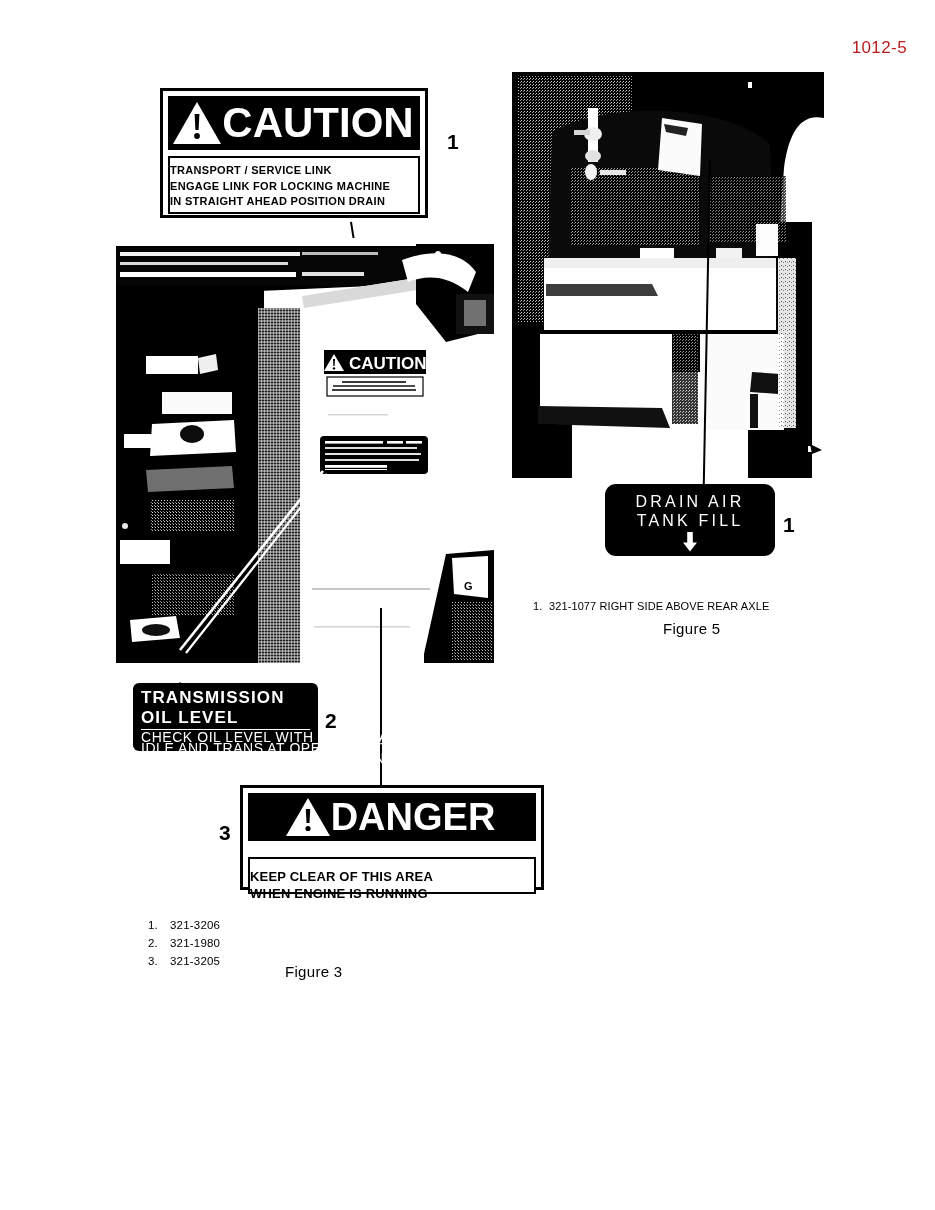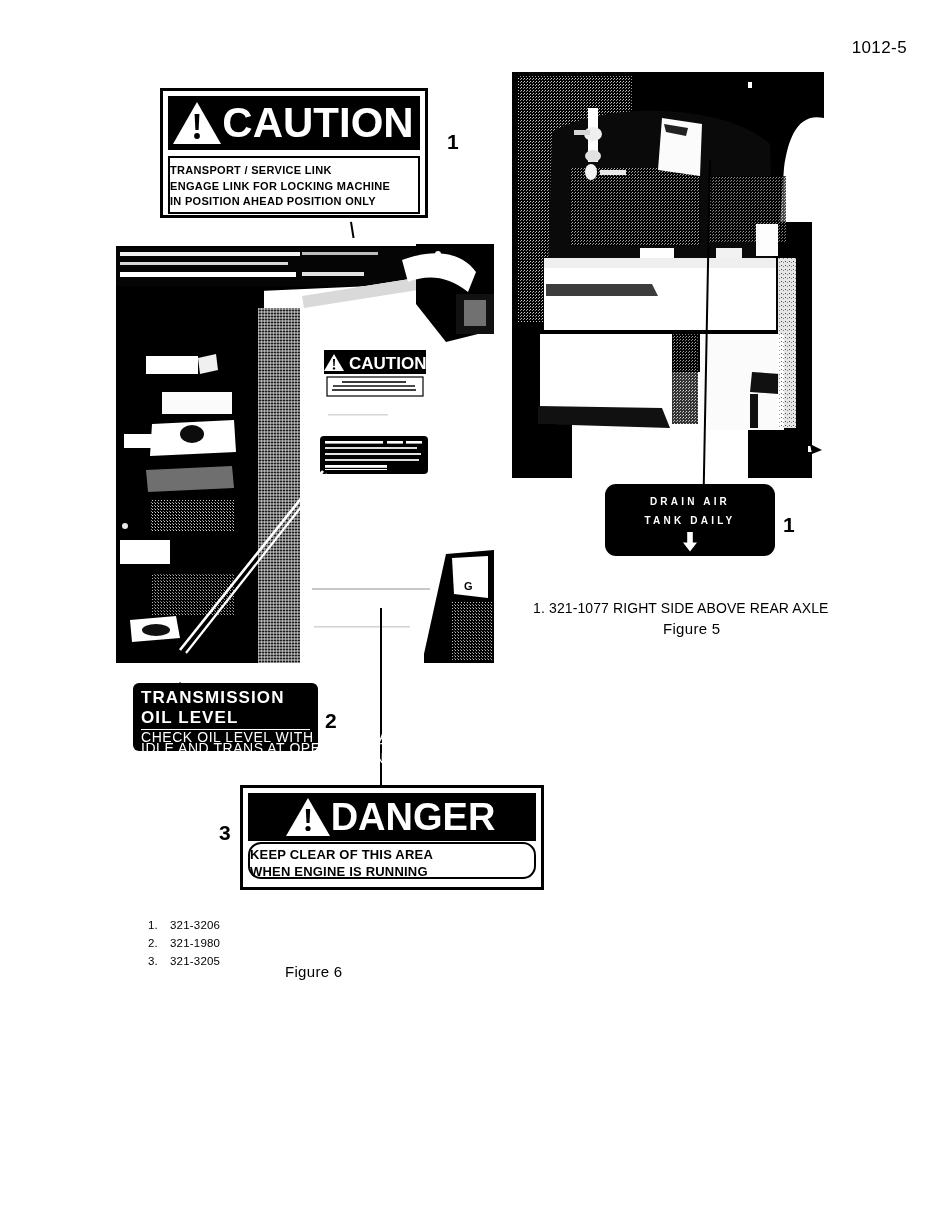--- a/index.html
+++ b/index.html
@@ -6,21 +6,21 @@
   body{
     width:935px;height:1210px;position:relative;overflow:hidden;
     font-family:"Liberation Sans",sans-serif;color:#000;
     -webkit-font-smoothing:none;
   }
   .abs{position:absolute;}
 
   
   #page-number{
     right:28px;top:38px;font-size:17px;letter-spacing:.4px;
-    font-family:"Liberation Sans",sans-serif;color:#000000;
+    font-family:"Liberation Sans",sans-serif;color:#b91c1c;
   }
 
   
   .decal{background:#fff;border:3px solid #000;box-sizing:border-box;}
   .decal-band{
     background:#000;color:#fff;display:flex;align-items:center;
     justify-content:center;box-sizing:border-box;
   }
   .decal-band .word{
     font-family:"Liberation Sans",sans-serif;font-weight:bold;
@@ -60,53 +60,53 @@
   #trans-decal .t-last{
     font-size:10px;font-weight:bold;letter-spacing:.5px;
     text-decoration:underline;margin-top:5px;white-space:nowrap;
   }
 
   
   #danger-decal{left:240px;top:785px;width:304px;height:105px;padding:5px;}
   #danger-decal .decal-band{height:48px;padding:0 8px 0 4px;}
   #danger-decal .decal-band .word{font-size:38px;letter-spacing:0px;line-height:1;}
   #danger-decal .decal-body{
-    margin-top:1px;height:37px;font-size:13px;line-height:17px;
-    letter-spacing:.2px;padding-top:2px;border-radius:13px;
+    margin-top:16px;height:37px;font-size:13px;line-height:17px;
+    letter-spacing:.2px;padding-top:9px;
   }
 
   
   #drain-decal{
     left:605px;top:484px;width:170px;height:72px;background:#000;
     border-radius:11px;color:#fff;text-align:center;box-sizing:border-box;
     padding-top:8px;
   }
   #drain-decal .d-line{
-    font-size:10px;font-weight:bold;letter-spacing:3.2px;line-height:19px;
+    font-size:16px;font-weight:normal;letter-spacing:3.2px;line-height:19px;
     white-space:nowrap;
   }
   #drain-decal .d-arrow{margin-top:2px;}
 
   
   .callout{
     font-size:21px;font-weight:bold;color:#000;
     font-family:"Liberation Sans",sans-serif;line-height:1;
   }
   #callout-1-fig3{left:447px;top:131px;}
   #callout-2-fig3{left:325px;top:710px;}
   #callout-3-fig3{left:219px;top:822px;}
   #callout-1-fig4{left:783px;top:514px;}
 
   
   .partlist{font-size:11.5px;line-height:18px;letter-spacing:.2px;}
   .partlist .row{display:flex;}
   .partlist .num{width:22px;flex:0 0 22px;}
   #fig3-parts{left:148px;top:916px;}
   #fig3-caption{left:285px;top:963px;font-size:15px;letter-spacing:.3px;}
-  #fig4-note{left:533px;top:600px;font-size:14px;letter-spacing:.1px;white-space:nowrap;}
+  #fig4-note{left:533px;top:600px;font-size:11px;letter-spacing:.1px;white-space:nowrap;}
   #fig4-note .num{display:inline-block;width:16px;}
   #fig4-caption{left:663px;top:620px;font-size:15px;letter-spacing:.3px;}
 
   
   .photo{overflow:hidden;}
   .photo svg{display:block;}
 
   
   .leader{background:#000;transform-origin:0 0;}
 </style>
@@ -170,21 +170,21 @@
     <rect x="236" y="10" width="4" height="6" fill="#ffffff"></rect>
     <rect x="296" y="374" width="10" height="6" fill="#ffffff"></rect>
     <path d="M298 372 L310 378 L300 382 Z" fill="#000"></path>
   </svg>
 </div>
 
 <div class="abs leader" style="left:709px;top:160px;width:2px;height:324px;transform:rotate(1.1deg);"></div>
 
 <div class="abs" id="drain-decal">
   <div class="d-line">DRAIN  AIR</div>
-  <div class="d-line">TANK DAILY</div>
+  <div class="d-line">TANK FILL</div>
   <div class="d-arrow">
     <svg width="20" height="20" viewBox="0 0 20 20" xmlns="http://www.w3.org/2000/svg">
       <path d="M7.2 0 H12.8 V10.5 H17 L10 19.5 L3 10.5 H7.2 Z" fill="#ffffff"></path>
     </svg>
   </div>
 </div>
 
 <div class="abs callout" id="callout-1-fig4">1</div>
 
 <div class="abs" id="fig4-note">
@@ -199,21 +199,21 @@
         <path d="M25 1 L49 43 H1 Z" fill="#ffffff"></path>
         <path d="M22.6 13 H27.4 L26.6 29 H23.4 Z" fill="#000000"></path>
         <circle cx="25" cy="35" r="2.9" fill="#000000"></circle>
       </svg>
     </span>
     <span class="word">CAUTION</span>
   </div>
   <div class="decal-body">
     <div>TRANSPORT / SERVICE LINK</div>
     <div>ENGAGE LINK FOR LOCKING MACHINE</div>
-    <div>IN POSITION AHEAD POSITION ONLY</div>
+    <div>IN STRAIGHT AHEAD POSITION DRAIN</div>
   </div>
 </div>
 
 <div class="abs callout" id="callout-1-fig3">1</div>
 
 <div class="abs leader" style="left:350px;top:222px;width:2px;height:132px;transform:rotate(-9deg);"></div>
 
 <div class="abs photo" id="fig3-photo" style="left:116px;top:238px;width:378px;height:425px;">
   <svg width="378" height="425" viewBox="0 0 378 425" xmlns="http://www.w3.org/2000/svg">
     <defs>
@@ -351,13 +351,13 @@
   <div class="row">
     <span class="num">2.</span>
     <span>321-1980</span>
   </div>
   <div class="row">
     <span class="num">3.</span>
     <span>321-3205</span>
   </div>
 </div>
 
-<div class="abs" id="fig3-caption">Figure 6</div>
+<div class="abs" id="fig3-caption">Figure 3</div>
 
 </body></html>

